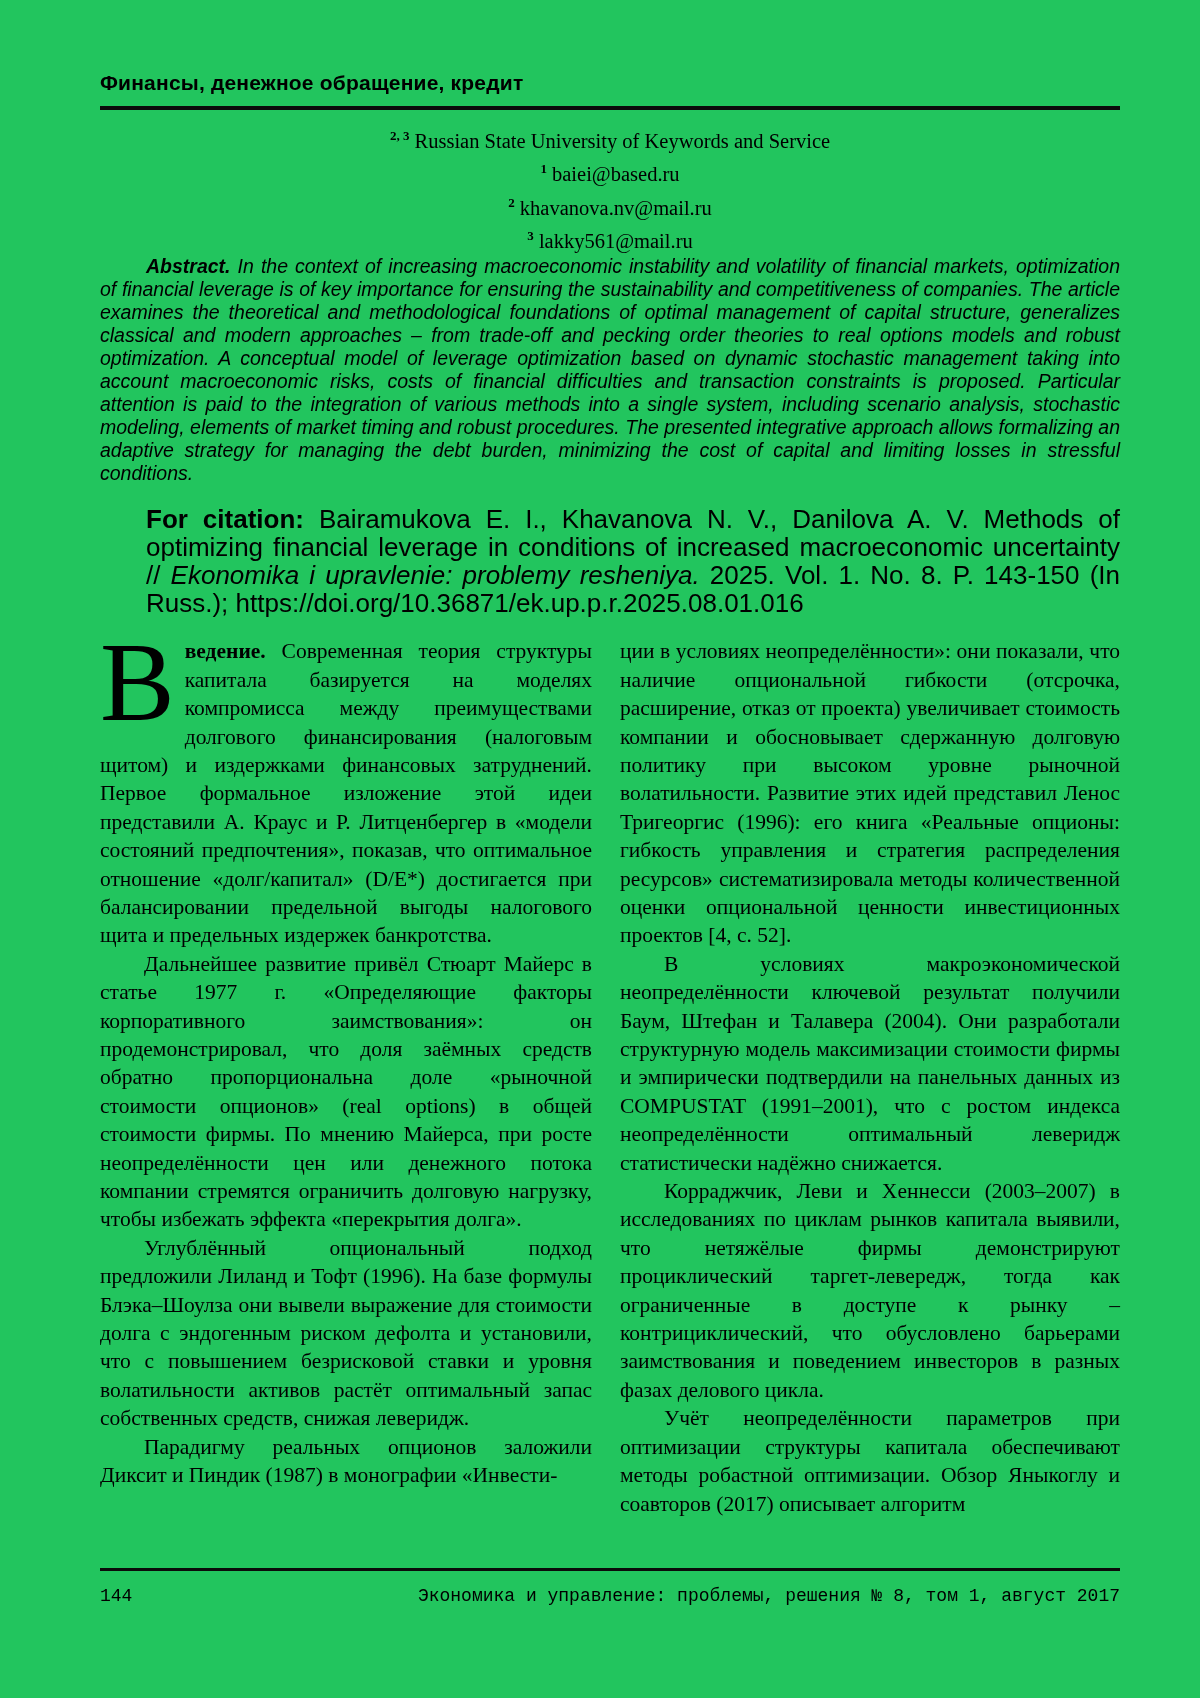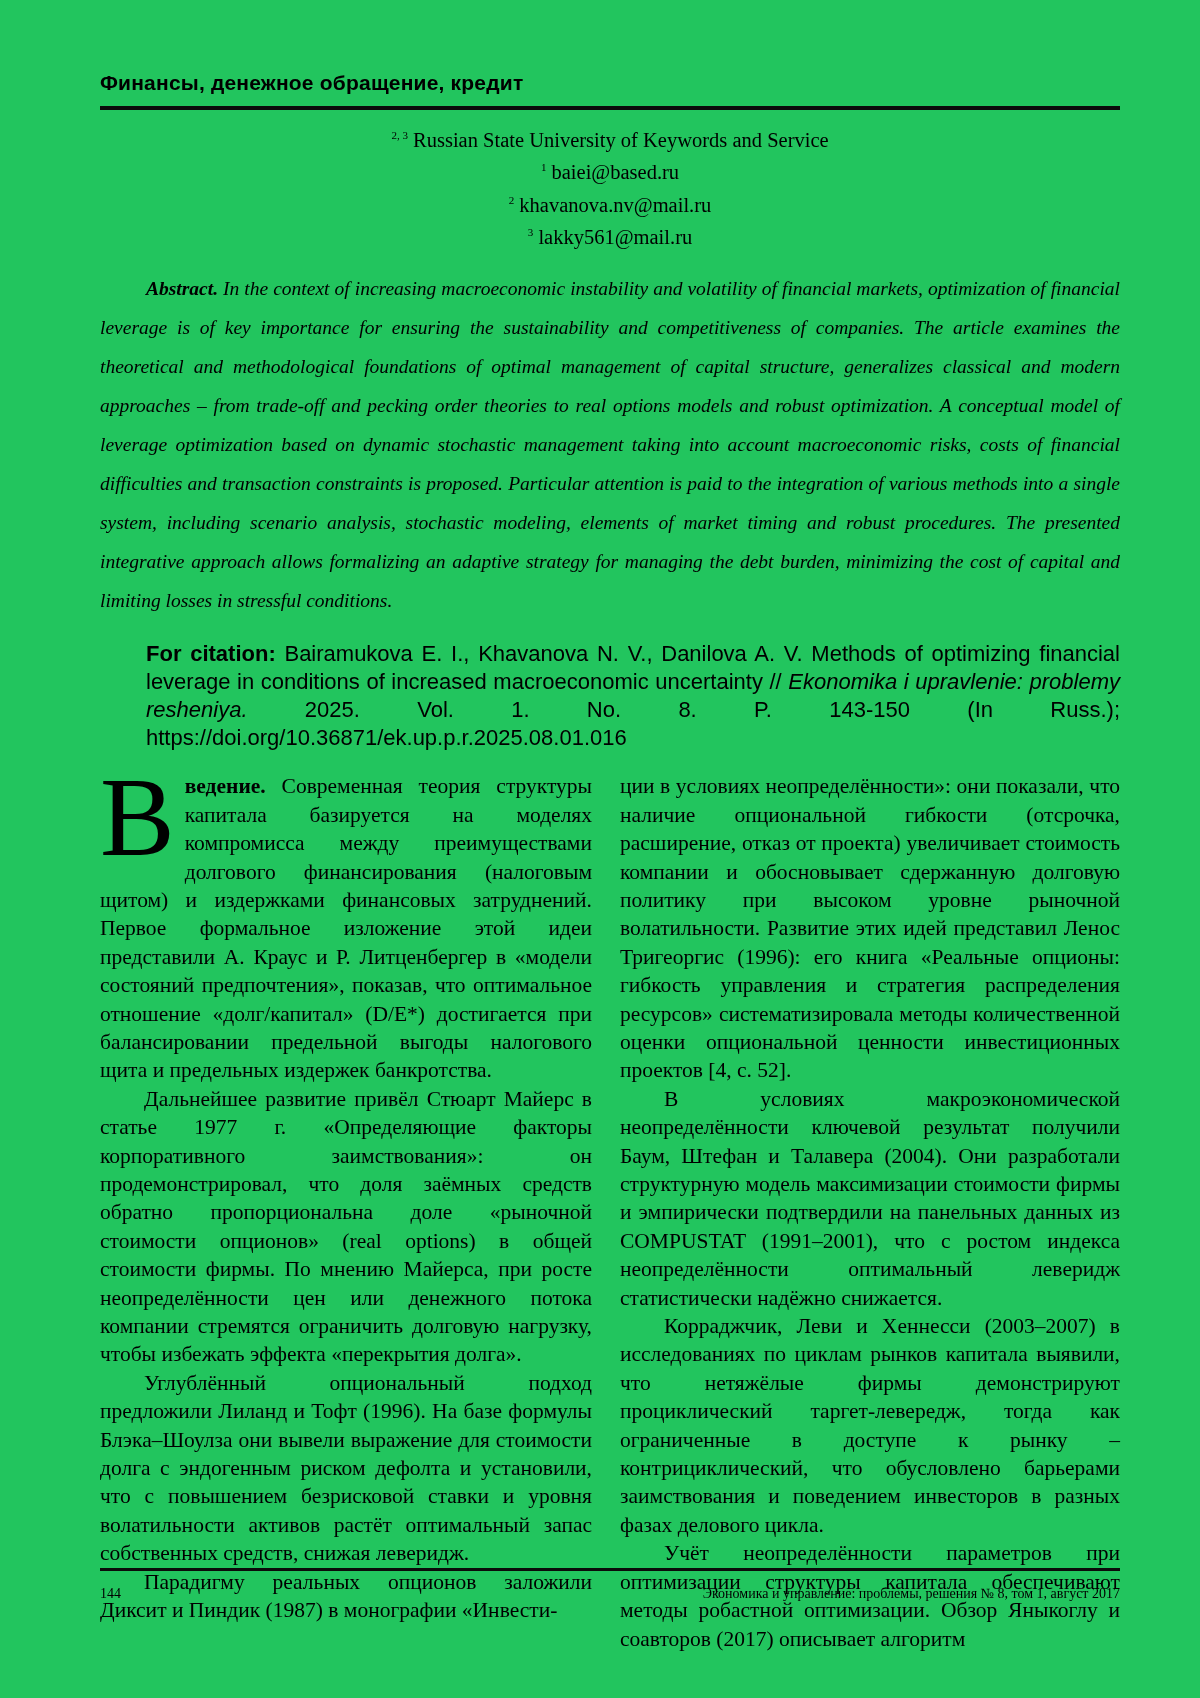--- a/index.html
+++ b/index.html
@@ -12,34 +12,34 @@
     margin:70px 80px 0 100px;
     font-family:"Liberation Sans",sans-serif;
     font-weight:bold; font-size:21px; line-height:26px; letter-spacing:.2px;
   }
   .rule-top { margin:10px 80px 0 100px; border:0; border-top:4px solid #0b0b0b; height:0; }
   
   .affiliation {
     margin:12px 80px 0 100px; text-align:center;
     font-family:"Liberation Serif",serif; font-size:20.5px; line-height:27.5px;
   }
-  .affiliation sup { font-size:11px; }
+  .affiliation sup { font-size:13px;font-weight:bold; }
   
   .abstract-block {
-    margin:18px 80px 0 100px;
-    font-family:Liberation Serif, serif; font-style:italic;
-    font-size:19.5px; line-height:39px; text-align:justify;
+    margin:0 80px 0 100px;
+    font-family:Liberation Sans, sans-serif; font-style:italic;
+    font-size:19.5px; line-height:23px; text-align:justify;
   }
   .abstract-block p { margin:0; text-indent:46px; }
   .abstract-block b { font-style:italic; }
   
   .citation-block {
     margin:20px 80px 0 146px;
     font-family:"Liberation Sans",sans-serif;
-    font-size:22px; line-height:28px; text-align:justify;
+    font-size:26px; line-height:28px; text-align:justify;
   }
   .citation-block p { margin:0; }
   
   .columns {
     margin:20px 80px 0 100px; display:flex; gap:28px;
     font-family:"Liberation Serif",serif; font-size:21.5px; line-height:28.4px;
     text-align:justify;
   }
   .col-left { width:492px; }
   .col-right { flex:1; }
@@ -48,21 +48,21 @@
   .dropcap {
     float:left; font-family:"Liberation Serif",serif;
     font-size:112px; line-height:82px; height:82px;
     padding:4px 10px 0 0;
   }
   
   .rule-bottom { position:absolute; top:1568px; left:100px; width:1020px; border:0; border-top:3px solid #0b0b0b; height:0; margin:0; }
   .footer-line {
     position:absolute; top:1586px; left:100px; width:1020px;
     display:flex; justify-content:space-between; align-items:baseline;
-    font-family:Liberation Serif, serif; font-size:14px;
+    font-family:Liberation Mono, monospace; font-size:18px;
   }
 </style>
 </head>
 <body>
 
 <div class="page">
 
   <div class="running-head">Финансы, денежное обращение, кредит</div>
   <hr class="rule-top">
 

